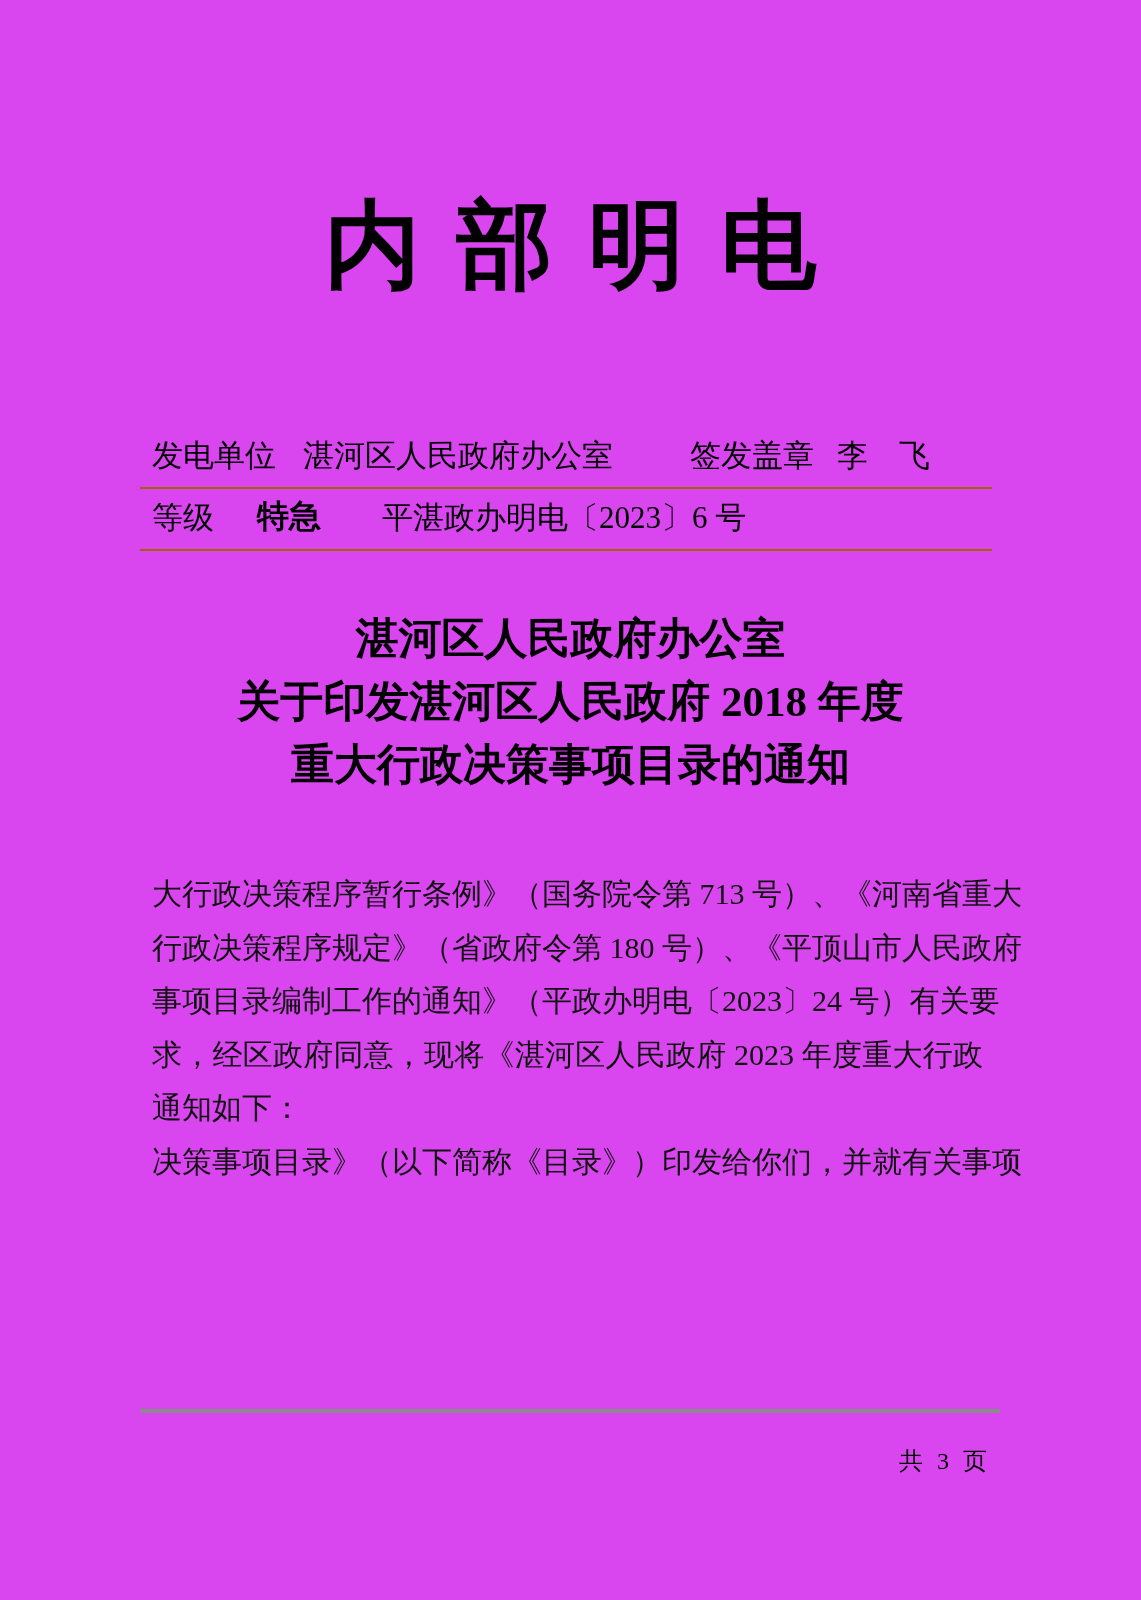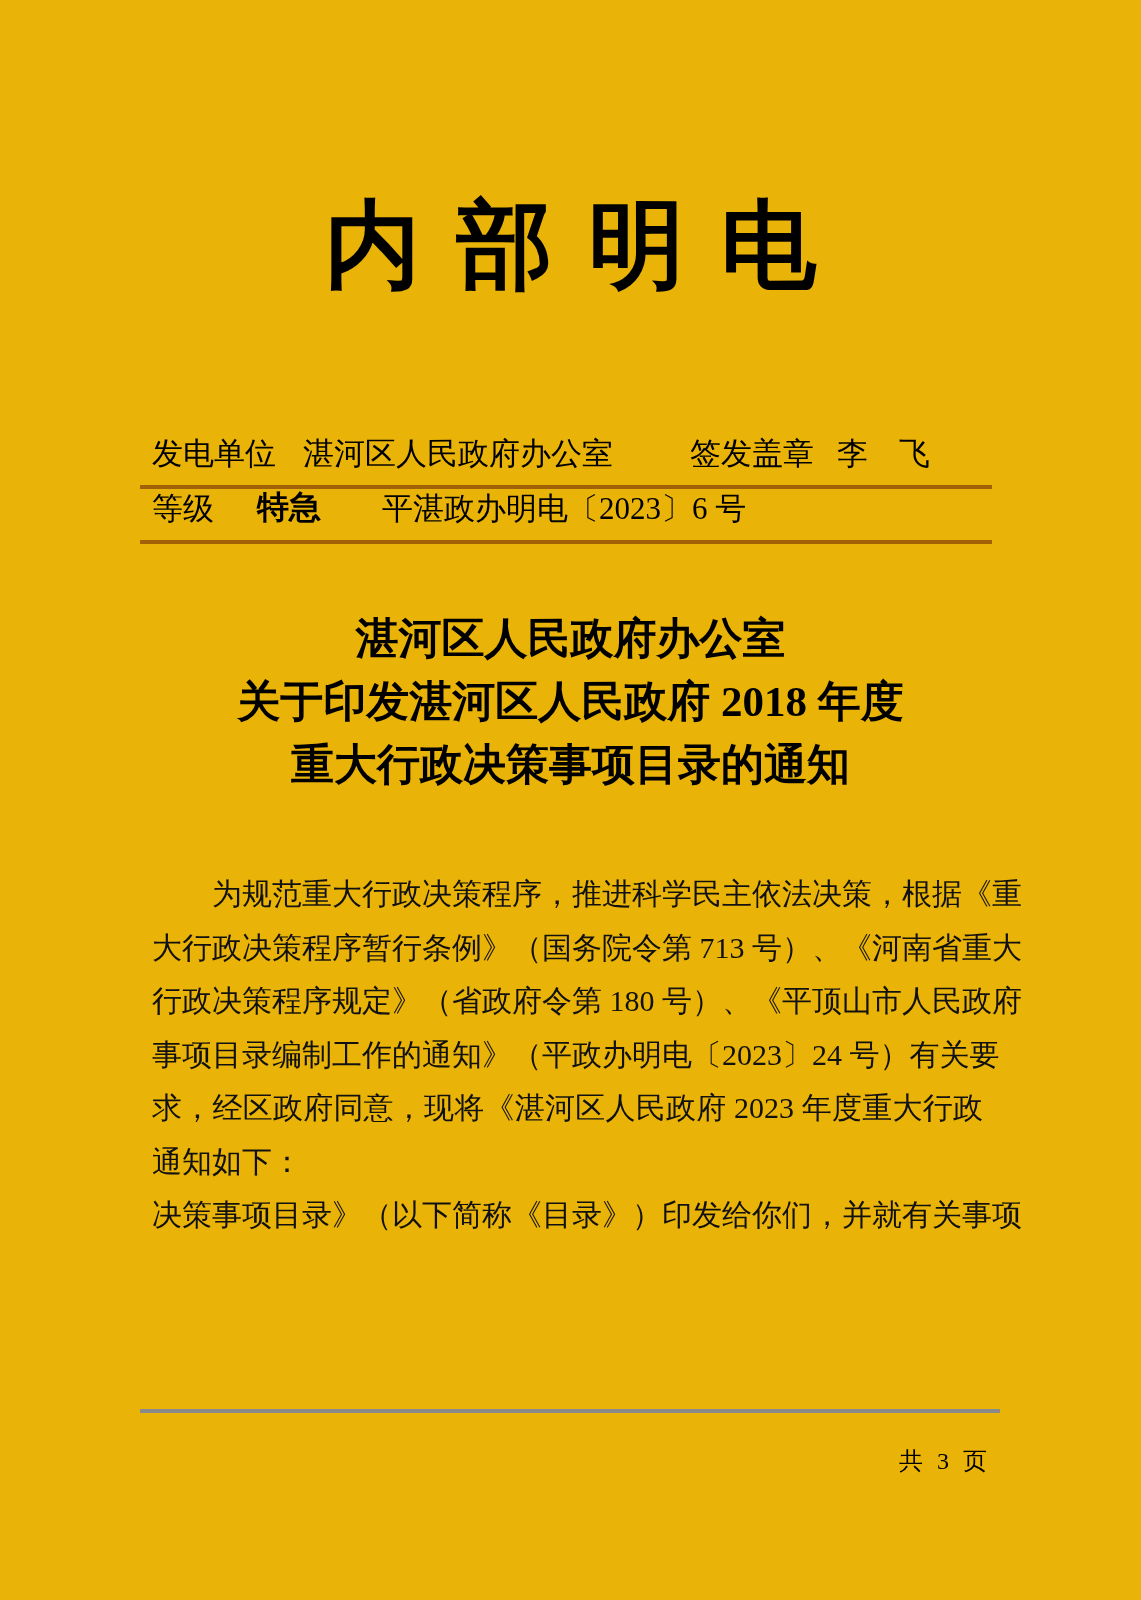--- a/index.html
+++ b/index.html
@@ -2,21 +2,21 @@
 <html><head>
 <meta charset="utf-8">
 <style>
   * { margin: 0; padding: 0; box-sizing: border-box; }
   html, body { background: #e8e8e8; }
   .page {
     position: relative;
     width: 1141px;
     height: 1600px;
     margin: 0 auto;
-    background: #eab308;
+    background: #d946ef;
     color: #000;
     font-family: "Liberation Serif", "DejaVu Serif", serif;
     overflow: hidden;
   }
 
   
   .big-title {
     position: absolute;
     top: 188px;
     left: 0;
@@ -32,23 +32,23 @@
   }
 
   
   .form-block {
     position: absolute;
     left: 140px;
     top: 434px;
     width: 852px;
     font-size: 31px;
   }
-  .form-row { position: relative; border-bottom: 4px solid #a16207; white-space: nowrap; }
+  .form-row { position: relative; border-bottom: 2px solid #a16207; white-space: nowrap; }
   .form-row.r1 { height: 55px; }
-  .form-row.r2 { height: 55px; }
+  .form-row.r2 { height: 62px; }
   .form-row span { position: absolute; bottom: 10px; white-space: nowrap; }
   .r1 .f-label1 { left: 12px; }
   .r1 .f-value1 { left: 163px; }
   .r1 .f-label2 { left: 550px; }
   .r1 .f-value2 { left: 697px; }
   .r2 .f-label1 { left: 12px; }
   .r2 .f-value1 {
     left: 117px;
     font-family: "Liberation Sans", "DejaVu Sans", sans-serif;
     font-weight: bold;
@@ -122,21 +122,20 @@
     </div>
   </div>
 
   <div class="doc-title">
     <div>湛河区人民政府办公室</div>
     <div>关于印发湛河区人民政府 2018 年度</div>
     <div>重大行政决策事项目录的通知</div>
   </div>
 
   <div class="body-block">
-    <div class="body-line just indent">为规范重大行政决策程序，推进科学民主依法决策，根据《重</div>
     <div class="body-line just">大行政决策程序暂行条例》（国务院令第 713 号）、《河南省重大</div>
     <div class="body-line just">行政决策程序规定》（省政府令第 180 号）、《平顶山市人民政府</div>
     <div class="body-line just">事项目录编制工作的通知》（平政办明电〔2023〕24 号）有关要</div>
     <div class="body-line just">求，经区政府同意，现将《湛河区人民政府 2023 年度重大行政</div>
     <div class="body-line">通知如下：</div>
     <div class="body-line just">决策事项目录》（以下简称《目录》）印发给你们，并就有关事项</div>
   </div>
 
   <div class="footer-rule"></div>
 

